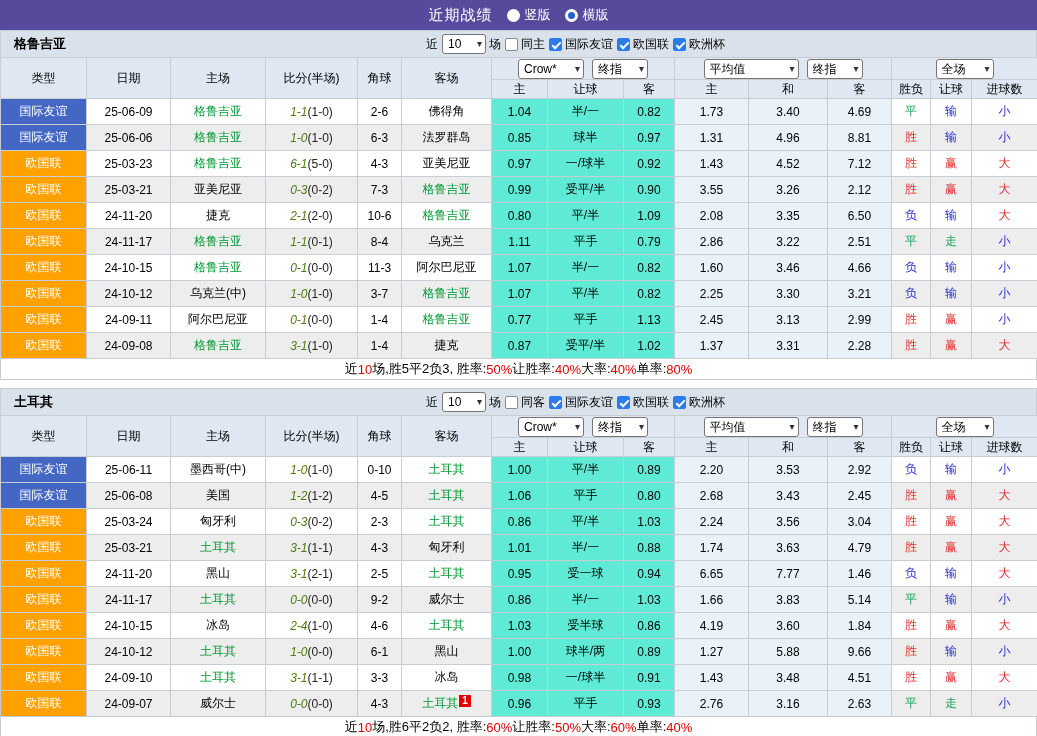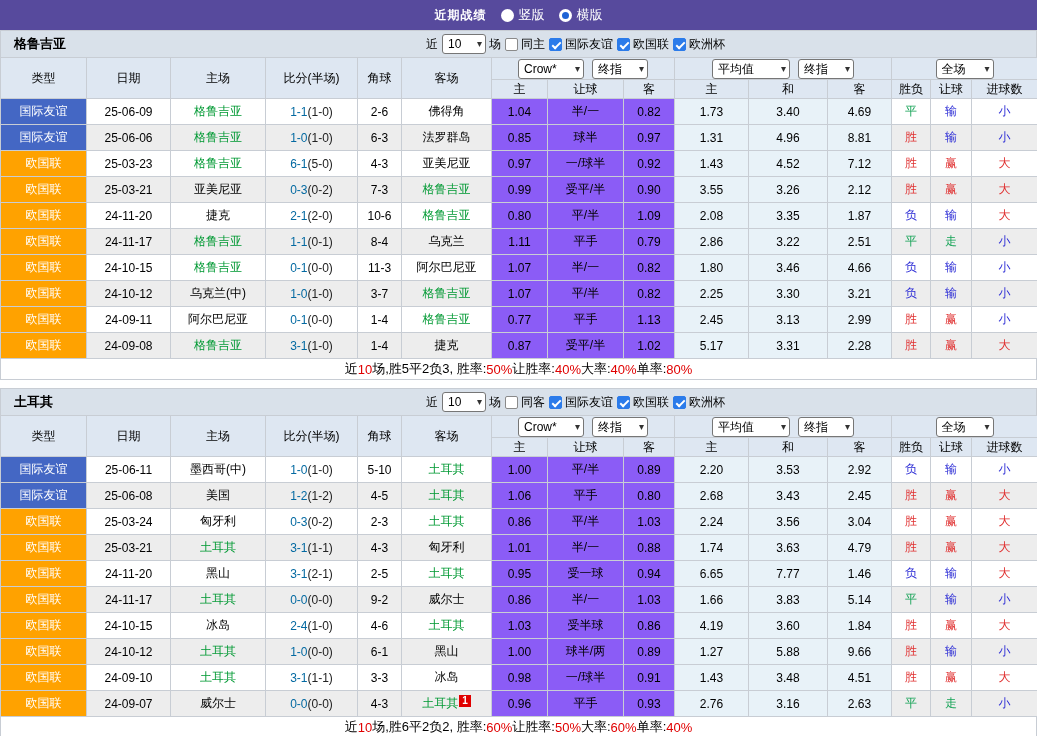--- a/index.html
+++ b/index.html
@@ -8,21 +8,21 @@
     background: #fff;
     width: 1037px;
   }
   .page { width: 1037px; height: 736px; background: #fff; overflow: hidden; }
 
   
   .titlebar {
     height: 30px; background: #574a9d; color: #fff;
     display: flex; align-items: center; justify-content: center; gap: 14px;
   }
-  .titlebar .title { font-weight: bold; font-size: 12px; letter-spacing: 1px; }
+  .titlebar .title { font-weight: normal; font-size: 15px; letter-spacing: 1px; }
   .radio-opt { display: inline-flex; align-items: center; gap: 5px; font-size: 13px; cursor: default; }
   .rd { width: 13px; height: 13px; border-radius: 50%; background: #fff; display: inline-block; }
   .rd.sel::after { content: ""; display: block; width: 7px; height: 7px; border-radius: 50%; background: #1f63d6; margin: 3px auto 0; }
 
   
   .sec { width: 1037px; }
   .sec + .sec { margin-top: 8px; }
   .sec-head {
     height: 27px; background: #d9e1ea; border: 1px solid #c8cdd4; border-bottom: none;
     display: flex; align-items: center; padding: 0 13px; position: relative; font-size: 13px;
@@ -38,21 +38,21 @@
     padding: 0 15px 0 5px; color: #000;
   }
   .selwrap { position: relative; display: inline-block; }
   .selwrap::after {
     content: "▾"; position: absolute; right: 4px; top: 50%; transform: translateY(-55%);
     font-size: 10px; color: #333; pointer-events: none;
   }
   .s-count  select { width: 44px; }
   .s-company select { width: 66px; }
   .s-stage  select { width: 56px; }
-  .s-avg    select { width: 78px; }
+  .s-avg    select { width: 95px; }
   .s-scope  select { width: 58px; }
 
   .cb {
     width: 13px; height: 13px; border: 1px solid #8a8a8a; background: #fff;
     border-radius: 2px; display: inline-block; position: relative; flex: 0 0 auto;
   }
   .cb.on { background: #2b7bea; border-color: #2b7bea; }
   .cb.on::after {
     content: ""; position: absolute; left: 4px; top: 1px; width: 3px; height: 7px;
     border: solid #fff; border-width: 0 2px 2px 0; transform: rotate(45deg);
@@ -64,26 +64,26 @@
     border: 1px solid #c8cdd4; text-align: center; vertical-align: middle;
     overflow: hidden; white-space: nowrap;
   }
   thead th { background: #dee7f2; font-weight: normal; color: #000; }
   thead tr.sel-row th { height: 22px; }
   thead tr.lbl-row th { height: 19px; }
   .selcell .grp { display: inline-flex; gap: 8px; align-items: center; }
 
   tbody td { height: 26px; background: #fff; }
   tbody tr.alt td { background: #ededed; }
-  tbody td.od1, tbody tr.alt td.od1 { background: #8b5cf6; }
+  tbody td.od1, tbody tr.alt td.od1 { background: #5eead4; }
   tbody td.od2, tbody tr.alt td.od2 { background: #e8f2f8; }
   td.type-cell { color: #fff; }
 
   .focus { color: #009933; }
-  .sc { color: #0369a1; }
+  .sc { color: #4d7c0f; font-style: italic; }
   .half { color: #222; }
   .sup {
     display: inline-block; background: #e00000; color: #fff; font-size: 10px; line-height: 12px;
     padding: 0 3px; margin-left: 1px; vertical-align: top; font-weight: bold;
   }
   .c-red { color: #e03030; }
   .c-blue { color: #2b2bd5; }
   .c-green { color: #15a356; }
 
   .summary {
@@ -256,21 +256,21 @@
             <td>24-11-20</td>
             <td><span>捷克</span></td>
             <td><span class="sc">2-1</span><span class="half">(2-0)</span></td>
             <td>10-6</td>
             <td><span class="focus">格鲁吉亚</span></td>
             <td class="od1">0.80</td>
             <td class="od1">平/半</td>
             <td class="od1">1.09</td>
             <td class="od2">2.08</td>
             <td class="od2">3.35</td>
-            <td class="od2">1.87</td>
+            <td class="od2">6.50</td>
             <td class="res c-blue">负</td>
             <td class="res c-blue">输</td>
             <td class="res c-red">大</td>
           </tr>
           <tr class="alt">
             <td class="type-cell" style="background: rgb(255, 162, 0);">欧国联</td>
             <td>24-11-17</td>
             <td><span class="focus">格鲁吉亚</span></td>
             <td><span class="sc">1-1</span><span class="half">(0-1)</span></td>
             <td>8-4</td>
@@ -288,21 +288,21 @@
           <tr>
             <td class="type-cell" style="background: rgb(255, 162, 0);">欧国联</td>
             <td>24-10-15</td>
             <td><span class="focus">格鲁吉亚</span></td>
             <td><span class="sc">0-1</span><span class="half">(0-0)</span></td>
             <td>11-3</td>
             <td><span>阿尔巴尼亚</span></td>
             <td class="od1">1.07</td>
             <td class="od1">半/一</td>
             <td class="od1">0.82</td>
-            <td class="od2">1.80</td>
+            <td class="od2">1.60</td>
             <td class="od2">3.46</td>
             <td class="od2">4.66</td>
             <td class="res c-blue">负</td>
             <td class="res c-blue">输</td>
             <td class="res c-blue">小</td>
           </tr>
           <tr class="alt">
             <td class="type-cell" style="background: rgb(255, 162, 0);">欧国联</td>
             <td>24-10-12</td>
             <td><span>乌克兰(中)</span></td>
@@ -339,21 +339,21 @@
           <tr class="alt">
             <td class="type-cell" style="background: rgb(255, 162, 0);">欧国联</td>
             <td>24-09-08</td>
             <td><span class="focus">格鲁吉亚</span></td>
             <td><span class="sc">3-1</span><span class="half">(1-0)</span></td>
             <td>1-4</td>
             <td><span>捷克</span></td>
             <td class="od1">0.87</td>
             <td class="od1">受平/半</td>
             <td class="od1">1.02</td>
-            <td class="od2">5.17</td>
+            <td class="od2">1.37</td>
             <td class="od2">3.31</td>
             <td class="od2">2.28</td>
             <td class="res c-red">胜</td>
             <td class="res c-red">赢</td>
             <td class="res c-red">大</td>
           </tr>
         </tbody>
     </table>
     <div class="summary" id="summary-0">
         <span>近</span>
@@ -441,21 +441,21 @@
           <th>让球</th>
           <th>进球数</th>
         </tr>
       </thead>
       <tbody id="rows-1">
           <tr>
             <td class="type-cell" style="background: rgb(68, 103, 196);">国际友谊</td>
             <td>25-06-11</td>
             <td><span>墨西哥(中)</span></td>
             <td><span class="sc">1-0</span><span class="half">(1-0)</span></td>
-            <td>5-10</td>
+            <td>0-10</td>
             <td><span class="focus">土耳其</span></td>
             <td class="od1">1.00</td>
             <td class="od1">平/半</td>
             <td class="od1">0.89</td>
             <td class="od2">2.20</td>
             <td class="od2">3.53</td>
             <td class="od2">2.92</td>
             <td class="res c-blue">负</td>
             <td class="res c-blue">输</td>
             <td class="res c-blue">小</td>

